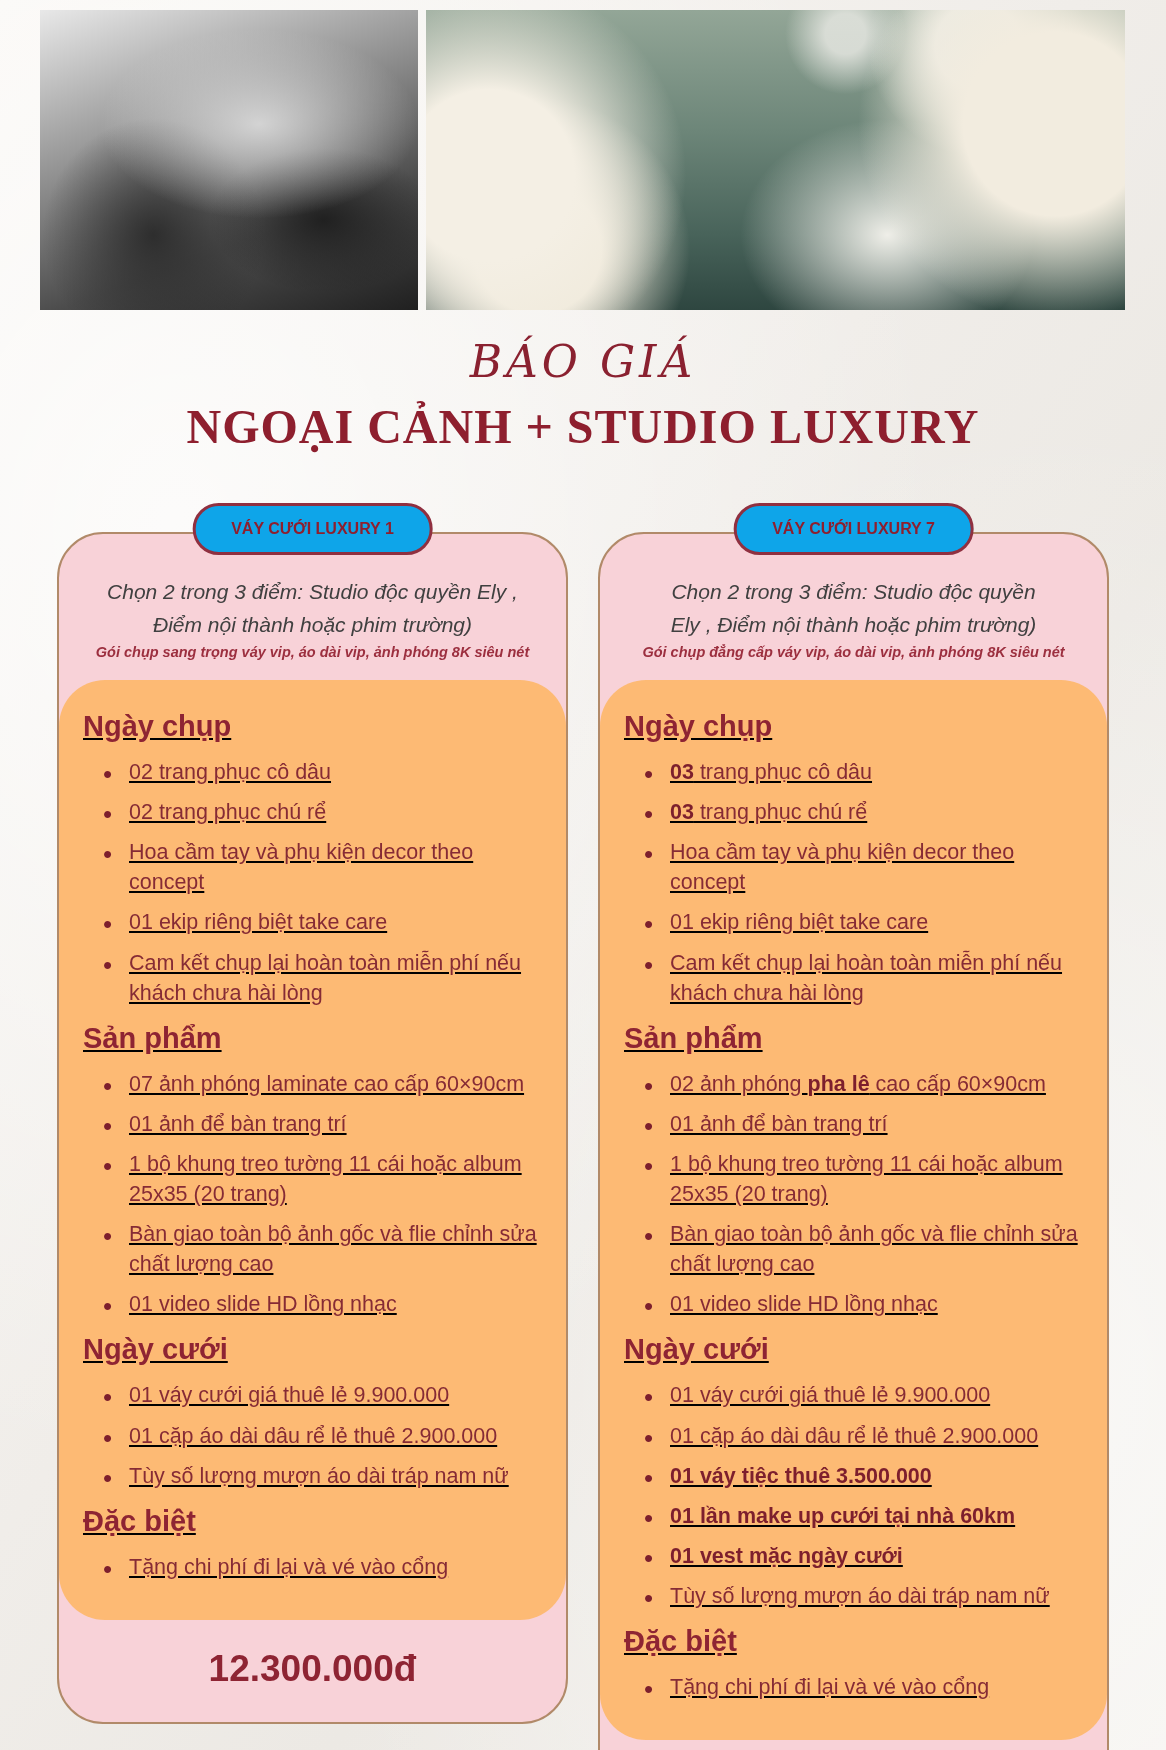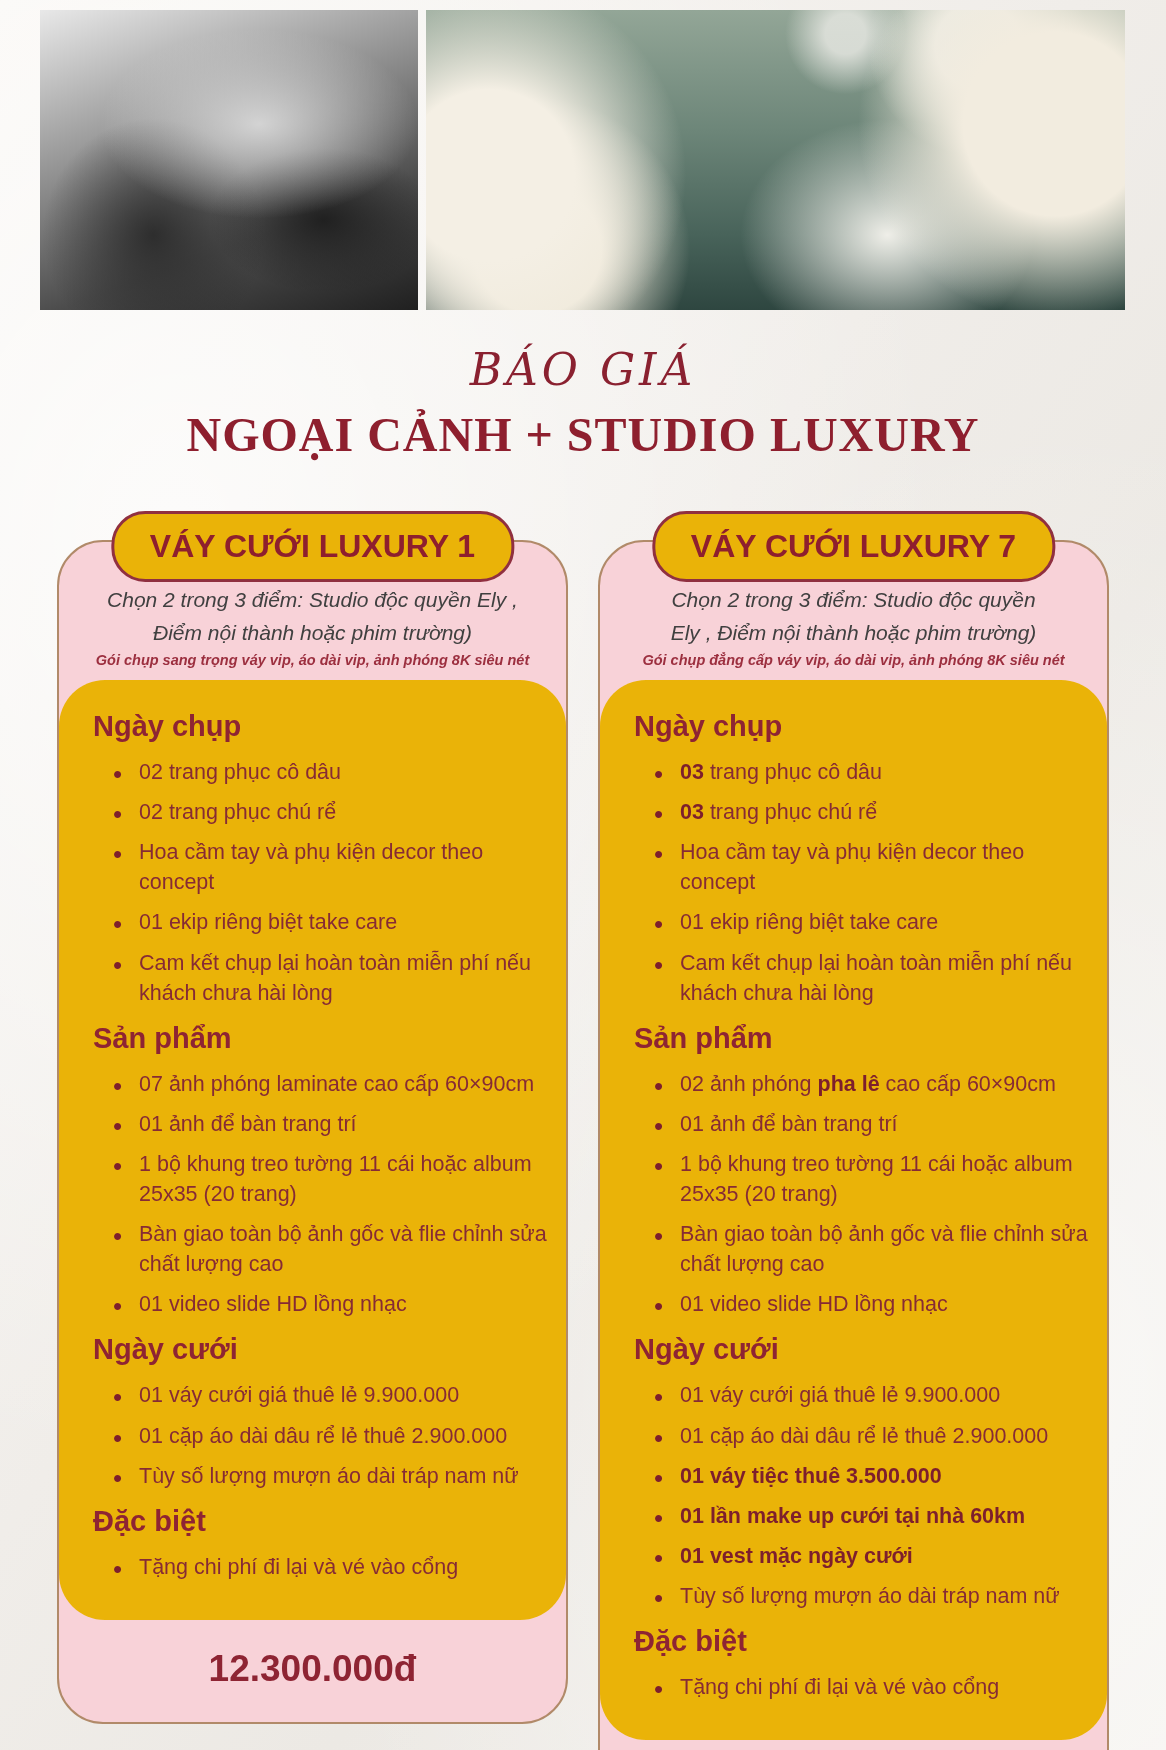--- a/index.html
+++ b/index.html
@@ -31,21 +31,21 @@
       radial-gradient(circle at 9% 55%, #f4efe4 0 13%, rgba(244,239,228,0) 30%),
       radial-gradient(circle at 16% 80%, #efe9da 0 10%, rgba(239,233,218,0) 24%),
       radial-gradient(circle at 90% 38%, #f2ecdf 0 14%, rgba(242,236,223,0) 30%),
       radial-gradient(circle at 79% 12%, rgba(245,242,234,.9) 0 7%, rgba(245,242,234,0) 18%),
       radial-gradient(circle at 60% 8%, rgba(235,235,230,.8) 0 4%, rgba(235,235,230,0) 12%),
       radial-gradient(ellipse 30% 55% at 66% 75%, rgba(248,246,240,.95), rgba(248,246,240,0) 70%),
       linear-gradient(180deg, #93a697 0%, #6d8679 40%, #48635a 75%, #2e4640 100%);
   }
 
   .script-title {
-    margin-top: 34px;
+    margin-top: 26px;
     text-align: center;
     font-family: "DejaVu Serif", serif;
     font-style: italic;
     font-size: 44px;
     letter-spacing: 4px;
     color: #8a2130;
   }
   .main-title {
     margin-top: 12px;
     text-align: center;
@@ -68,51 +68,52 @@
     position: relative;
     background: #f8d2d8;
     border: 2px solid #b18a69;
     border-radius: 46px;
     padding-top: 42px;
   }
   .pill {
     position: absolute;
     top: -31px; left: 50%;
     transform: translateX(-50%);
-    background: #eab308;
+    background: #0ea5e9;
     border: 3px solid #903040;
     border-radius: 34px;
     padding: 14px 36px;
-    font-size: 32px;
+    font-size: 16px;
     font-weight: 800;
     color: #8e1f2e;
     white-space: nowrap;
   }
   .desc {
     text-align: center;
     font-style: italic;
     font-weight: 500;
     color: #404040;
     font-size: 21px;
     line-height: 1.55;
     padding: 0 18px;
   }
   .desc-small {
     text-align: center;
     font-style: italic;
     font-weight: 600;
     color: #9c2f3f;
     font-size: 14.5px;
     margin-top: 3px;
-    padding: 0 10px 12px;
+    padding: 0 10px 20px;
   }
   .panel {
-    background: #eab308;
+    background: #fdba74;
     border-radius: 46px;
-    padding: 30px 16px 28px 34px;
+    padding: 30px 16px 28px 24px;
+    text-decoration: underline;
   }
   .section-heading {
     font-size: 29px;
     font-weight: 800;
     color: #8e2433;
     margin: 14px 0 14px;
   }
   .section-heading:first-child { margin-top: 0; }
   .panel ul { list-style: none; padding: 0 0 0 20px; margin: 0 0 4px; }
   .panel li {

